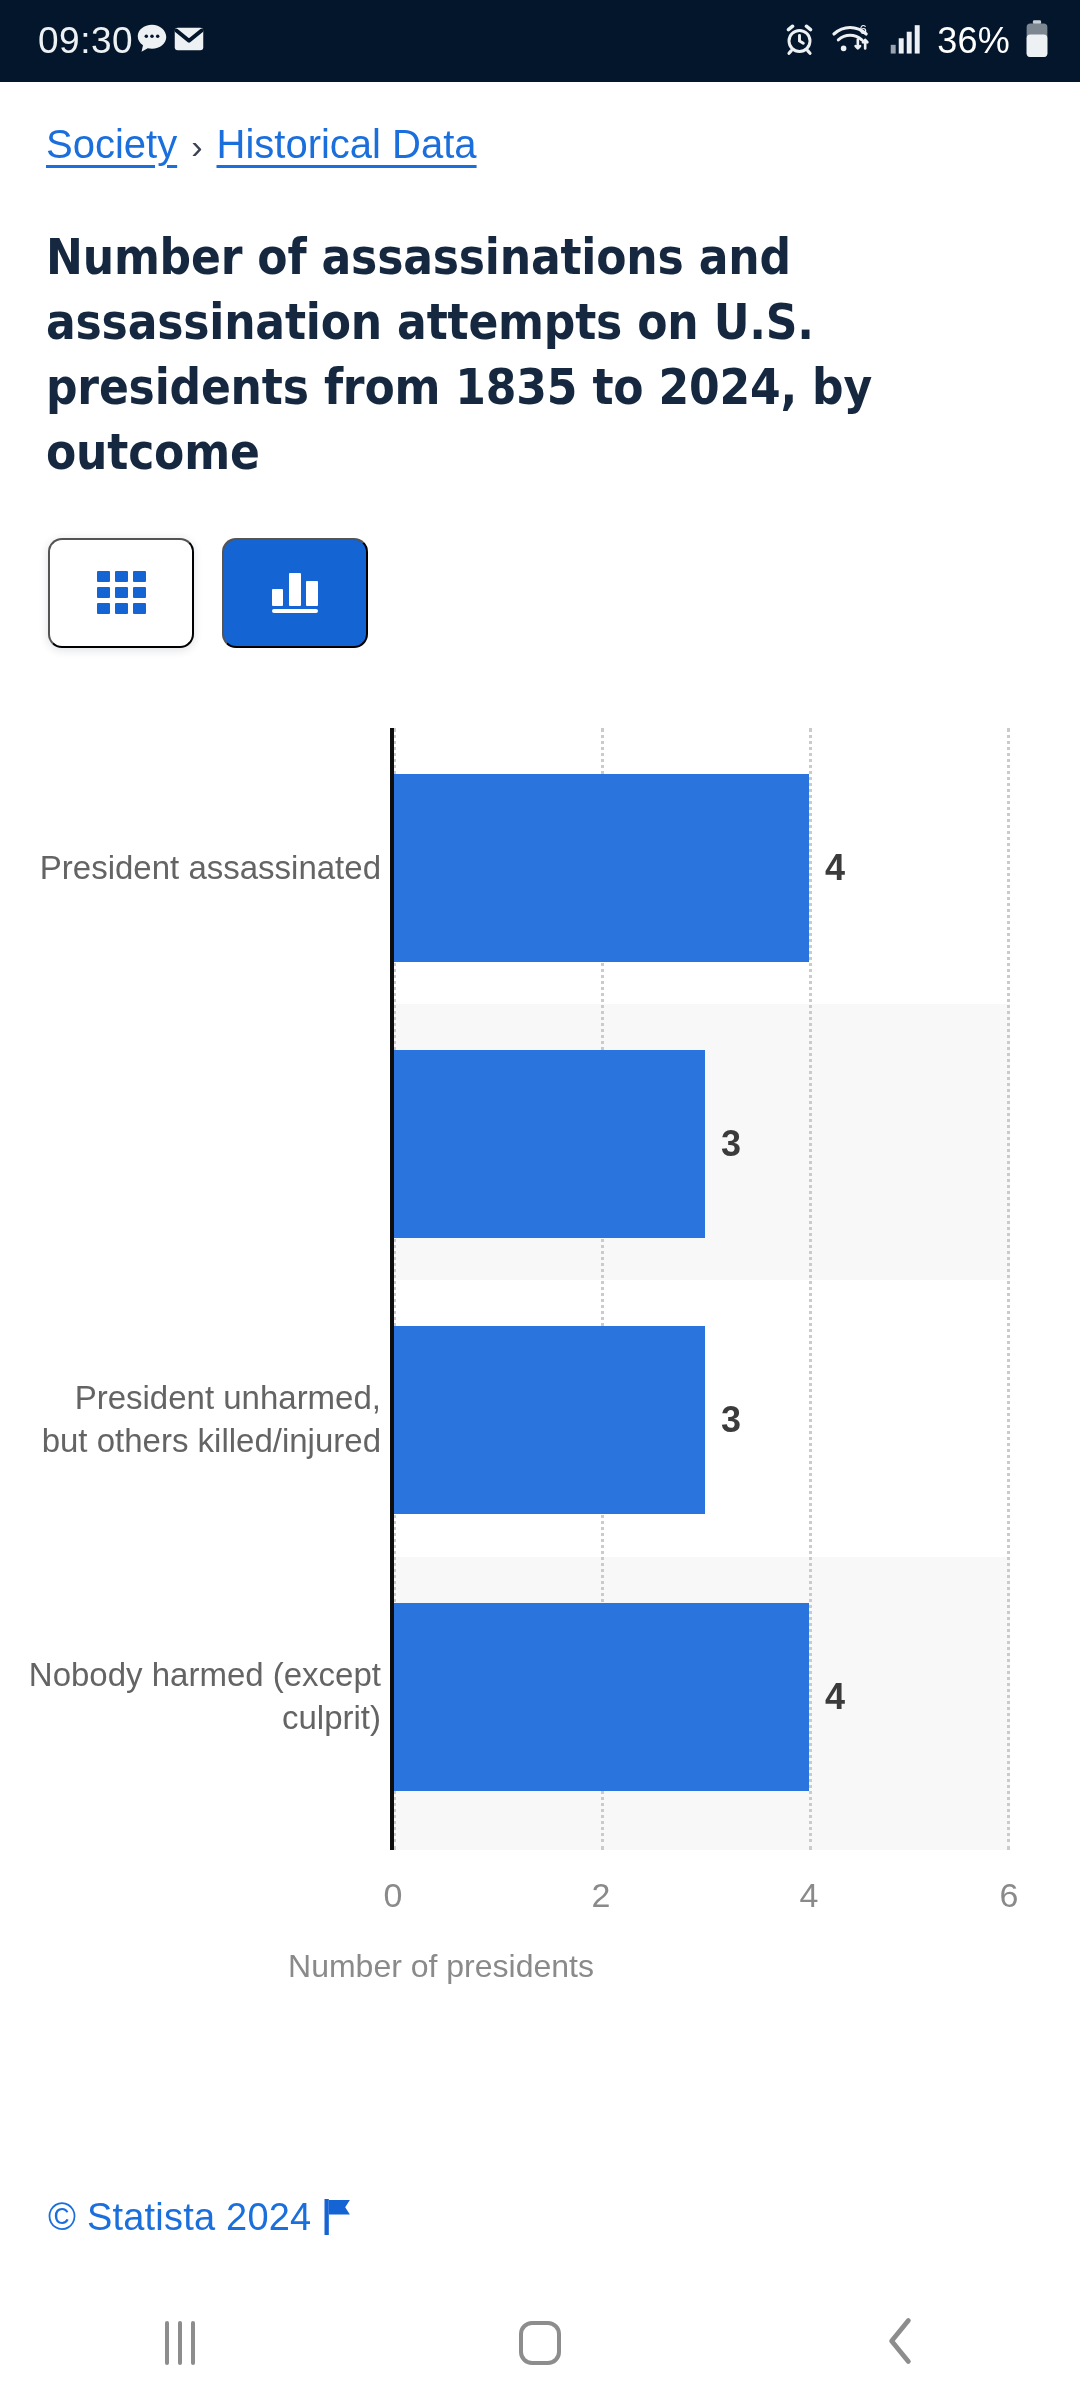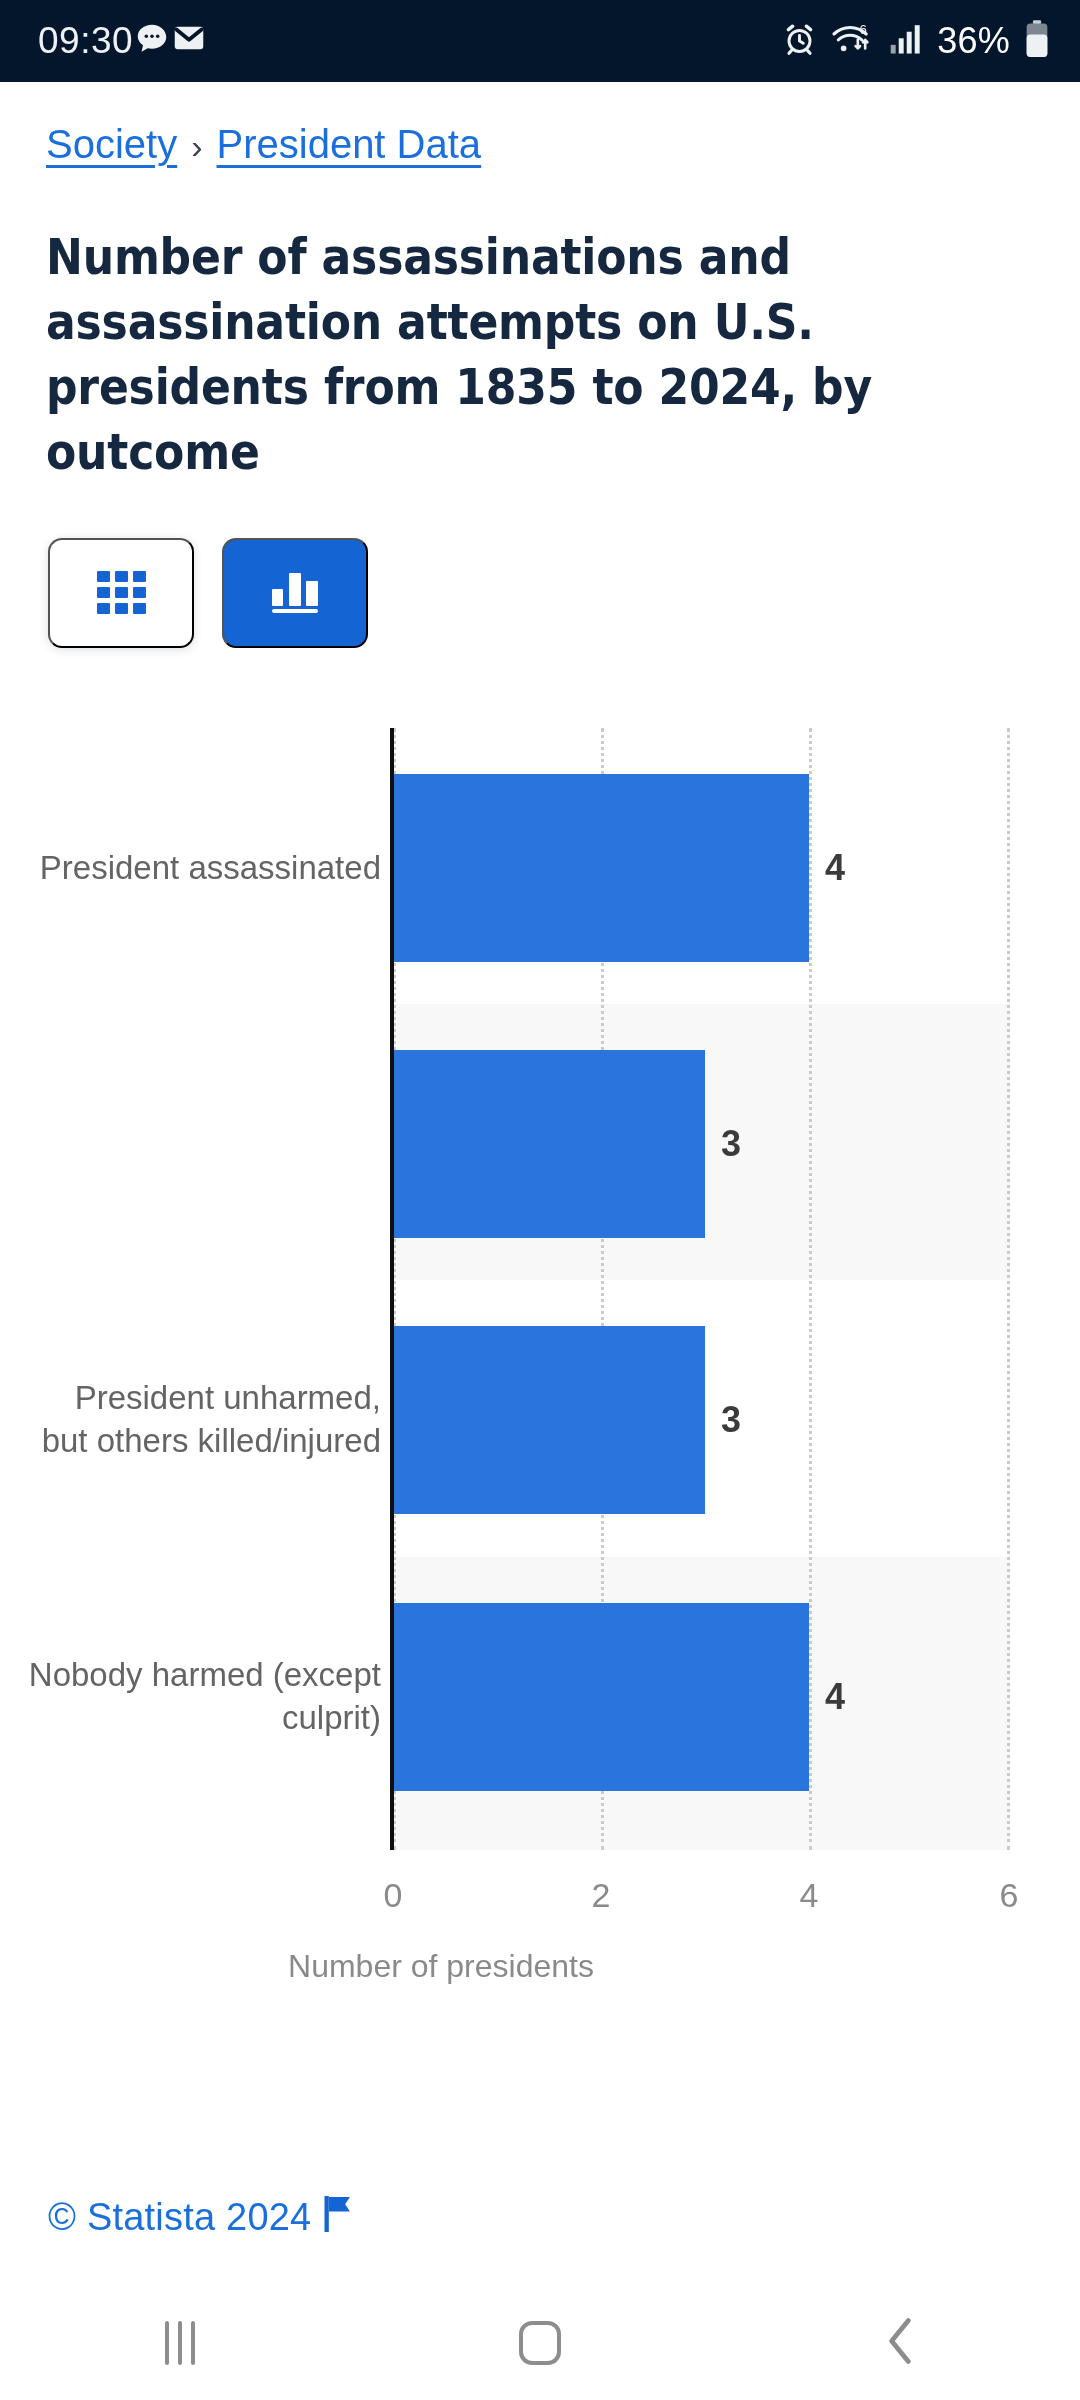--- a/index.html
+++ b/index.html
@@ -11,21 +11,21 @@
   }
   #screen { position:relative; width:1080px; height:2400px; background:#fff; }
 
   
   .statusbar{
     position:absolute; top:0; left:0; width:1080px; height:82px;
     background:#04162b; color:#eef1f4;
     display:flex; align-items:center; justify-content:space-between;
     padding:0 30px 0 38px;
   }
-  .sb-left{ display:flex; align-items:flex-start; }
+  .sb-left{ display:flex; align-items:center; }
   .sb-clock{ font-size:37px; letter-spacing:.5px; color:#eef1f4; }
   .sb-right{ display:flex; align-items:center; gap:14px; }
   .sb-batt-txt{ font-size:36px; color:#fff; letter-spacing:.2px; }
   .ic{ display:block; }
 
   
   .content{ position:absolute; top:82px; left:0; width:1080px; }
 
   .breadcrumb{
     margin:40px 0 0 46px; display:flex; align-items:baseline; gap:14px;
@@ -101,21 +101,21 @@
     position:absolute; font-size:34px; color:#8a8a8a; transform:translateX(-50%);
   }
   .xlabel{
     position:absolute; top:1238px; left:0; width:882px; text-align:center;
     font-size:32px; color:#8a8a8a;
   }
 
   
   .footer{
     position:absolute; left:48px; top:2196px;
-    display:flex; align-items:flex-start; gap:12px;
+    display:flex; align-items:flex-end; gap:12px;
   }
   .copy{ font-size:38px; color:#1a6fdd; letter-spacing:.2px; }
 
   
   .navbar{
     position:absolute; left:0; top:2286px; width:1080px; height:114px;
     background:#ffffff; display:flex; align-items:center;
   }
   .navbtn{ flex:1; display:flex; align-items:center; justify-content:center; }
   .recents{ display:flex; gap:9px; }
@@ -181,21 +181,21 @@
         </svg>
       </span>
     </div>
   </div>
 
   <div class="content">
 
     <div class="breadcrumb">
       <a class="crumb" href="#">Society</a>
       <span class="crumb-sep">›</span>
-      <a class="crumb" href="#">President Data</a>
+      <a class="crumb" href="#">Historical Data</a>
     </div>
 
     <h1 class="title">Number of assassinations and assassination attempts on U.S. presidents from 1835 to 2024, by outcome</h1>
 
     <div class="toggles">
       <button class="tgl tgl-table">
         <span class="grid-icon">
           <i></i>
             <i></i>
             <i></i>

